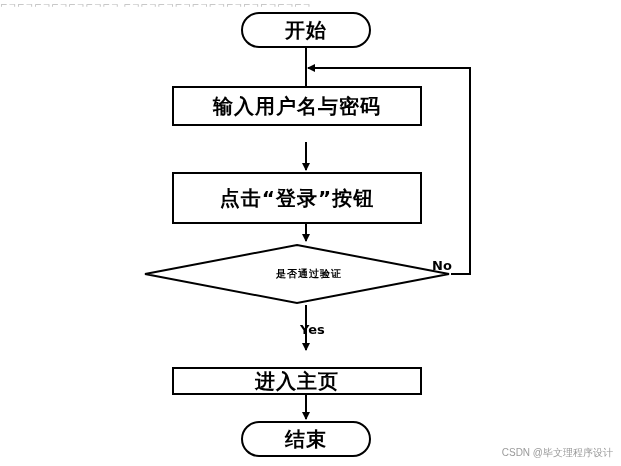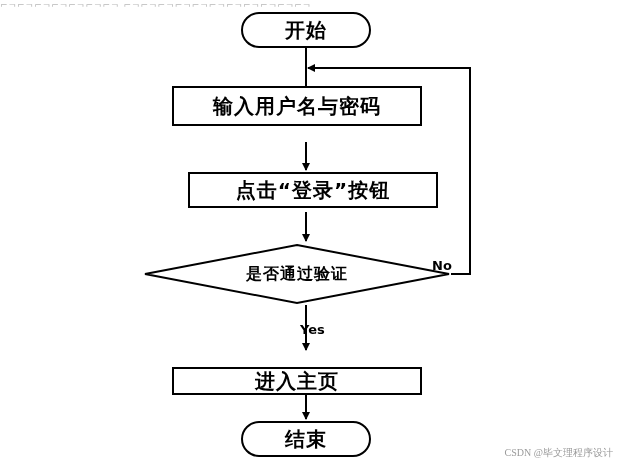--- a/index.html
+++ b/index.html
@@ -44,28 +44,28 @@
     font-family: "DejaVu Sans", sans-serif;
   }
   .rect { border-radius: 0; }
   .stadium { border-radius: 26px; }
   .diamond-wrap {
     position: absolute;
   }
   .diamond-svg { display: block; }
   .diamond-label {
     position: absolute;
-    top: 0; left: 0;
+    top: 0; left: 12px;
     width: 100%;
     height: 100%;
     display: flex;
     align-items: center;
     justify-content: center;
     color: #000000;
-    font-size: 16px;
+    font-size: 10px;
     font-weight: bold;
     letter-spacing: 1px;
     font-family: "DejaVu Sans", sans-serif;
     pointer-events: none;
   }
   .edge-label {
     position: absolute;
     color: #000000;
     font-size: 13px;
     font-weight: bold;
@@ -77,21 +77,21 @@
     top: 0; left: 0;
     width: 621px;
     height: 466px;
   }
   .watermark {
     position: absolute;
     right: 8px;
     bottom: 6px;
     color: #9a9a9a;
     font-size: 10px;
-    font-family: Liberation Serif, serif;
+    font-family: Liberation Sans, sans-serif;
     white-space: nowrap;
   }
 </style>
 </head>
 <body>
 
 <div id="page">
 
   <div class="top-noise">⌐¬⌐¬⌐¬⌐¬⌐¬⌐¬⌐¬   ⌐¬⌐¬⌐¬⌐¬⌐¬⌐¬⌐¬⌐¬⌐¬⌐¬⌐¬</div>
 
@@ -116,21 +116,21 @@
   </svg>
 
   <div class="node stadium" style="left:241px; top:12px; width:130px; height:36px;">
     <span>开始</span>
   </div>
 
   <div class="node rect" style="left:172px; top:86px; width:250px; height:40px;">
     <span>输入用户名与密码</span>
   </div>
 
-  <div class="node rect" style="left:172px; top:172px; width:250px; height:36px;margin-left:16px;">
+  <div class="node rect" style="left:172px; top:172px; width:250px; height:52px;">
     <span>点击“登录”按钮</span>
   </div>
 
   <div class="diamond-wrap" style="left:143px; top:243px; width:308px; height:62px;">
     <svg class="diamond-svg" width="308" height="62" viewBox="0 0 308 62">
       <polygon points="154,2 306,31 154,60 2,31" fill="#ffffff" stroke="#000000" stroke-width="2"></polygon>
     </svg>
     <div class="diamond-label">是否通过验证</div>
   </div>
 

